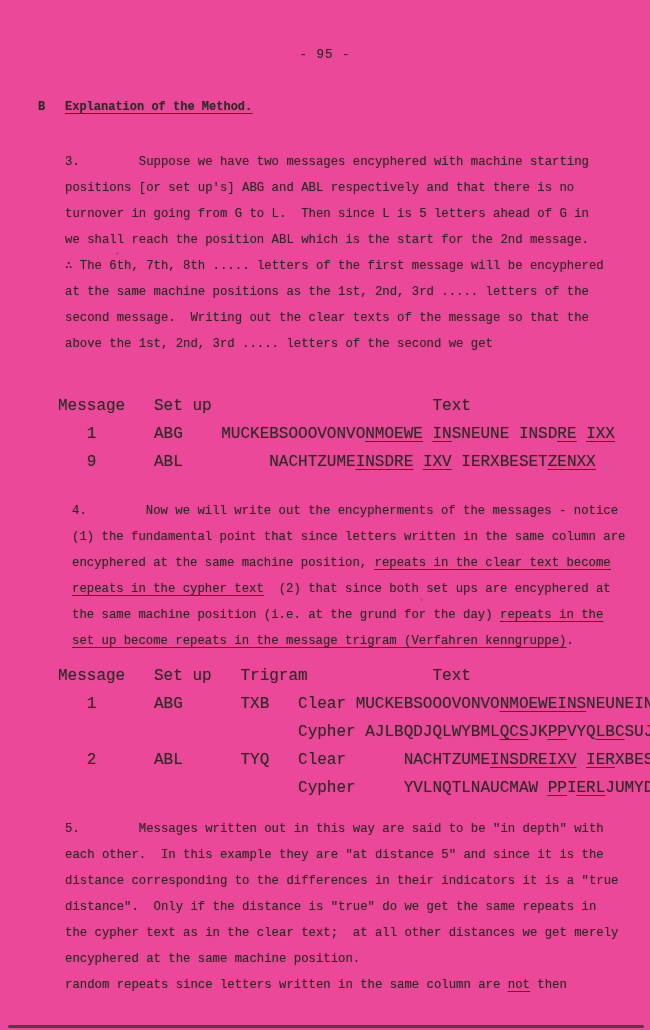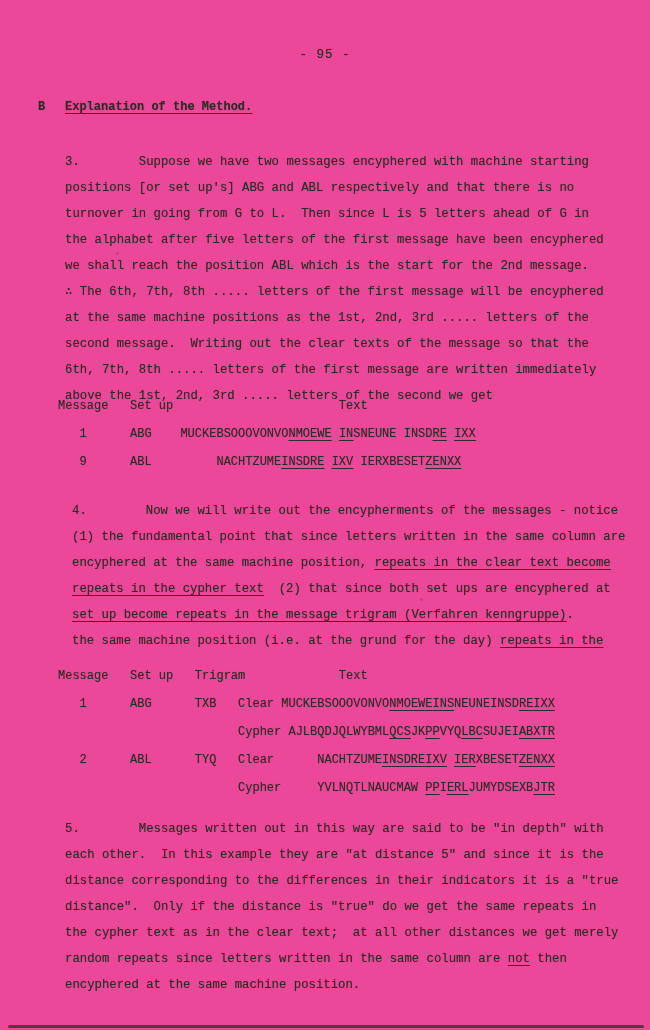--- a/index.html
+++ b/index.html
@@ -26,21 +26,21 @@
   .heading-row .ht{ text-decoration:underline; text-underline-offset:3px; font-weight:bold; }
   .para{
     position:absolute; left:65px; right:20px;
     font-size:12.3px; line-height:26px;
   }
   .p3{ top:126px;margin-top:23px; }
   .p4{ top:498px;margin-left:7px; }
   .p5{ top:816px; }
   .msg-table{
     position:absolute; left:58px; right:10px;
-    font-size:12px; line-height:28px;
+    font-size:16px; line-height:28px;
   }
   .t1{ top:392px; }
   .t2{ top:662px; }
   .scan-edge{
     position:absolute; left:8px; right:6px; bottom:2px;
     height:3px; background:#3a3834; border-radius:2px;
     opacity:.85;
   }
   .scan-speck{ position:absolute; background:rgba(60,58,54,.25); border-radius:50%; }
 </style>
@@ -52,59 +52,57 @@
   <div class="page-number">- 95 -</div>
 
   <div class="heading-row">
     <span class="sec">B</span><span class="ht">Explanation of the Method.</span>
   </div>
 
   <div class="para p3">
       <div class="tl"><span>3.        Suppose we have two messages encyphered with machine starting</span></div>
       <div class="tl"><span>positions [or set up's] ABG and ABL respectively and that there is no</span></div>
       <div class="tl"><span>turnover in going from G to L.  Then since L is 5 letters ahead of G in</span></div>
-      <div class="tl"><span>the alphabet after five letters of the first message have been encyphered</span></div>
       <div class="tl"><span>we shall reach the position ABL which is the start for the 2nd message.</span></div>
       <div class="tl"><span>∴ The 6th, 7th, 8th ..... letters of the first message will be encyphered</span></div>
       <div class="tl"><span>at the same machine positions as the 1st, 2nd, 3rd ..... letters of the</span></div>
       <div class="tl"><span>second message.  Writing out the clear texts of the message so that the</span></div>
-      <div class="tl"><span>6th, 7th, 8th ..... letters of the first message are written immediately</span></div>
       <div class="tl"><span>above the 1st, 2nd, 3rd ..... letters of the second we get</span></div>
     </div>
 
   <div class="msg-table t1">
       <div class="tl"><span>Message   Set up                       Text</span></div>
       <div class="tl"><span>   1      ABG    </span><span>MUCKEBSOOOVONVO</span><span class="u">NMOEWE</span><span> </span><span class="u">IN</span><span>SNEUNE </span><span>INSD</span><span class="u">RE</span><span> </span><span class="u">IXX</span></div>
       <div class="tl"><span>   9      ABL         </span><span>NACHTZUME</span><span class="u">INSDRE</span><span> </span><span class="u">IXV</span><span> IERXBESET</span><span class="u">ZENXX</span></div>
     </div>
 
   <div class="para p4">
       <div class="tl"><span>4.        Now we will write out the encypherments of the messages - notice</span></div>
       <div class="tl"><span>(1) the fundamental point that since letters written in the same column are</span></div>
       <div class="tl"><span>encyphered at the same machine position, </span><span class="u">repeats in the clear text become</span></div>
       <div class="tl"><span class="u">repeats in the cypher text</span><span>  (2) that since both set ups are encyphered at</span></div>
+      <div class="tl"><span>the same machine position (i.e. at the grund for the day) </span><span class="u">repeats in the</span></div>
       <div class="tl"><span class="u">set up become repeats in the message trigram (Verfahren kenngruppe)</span><span>.</span></div>
-      <div class="tl"><span>the same machine position (i.e. at the grund for the day) </span><span class="u">repeats in the</span></div>
     </div>
 
   <div class="msg-table t2">
       <div class="tl"><span>Message   Set up   Trigram             Text</span></div>
       <div class="tl"><span>   1      ABG      TXB   Clear </span><span>MUCKEBSOOOVONVO</span><span class="u">NMOEWE</span><span class="u">INS</span><span>NEUNE</span><span>INSD</span><span class="u">RE</span><span class="u">IXX</span></div>
       <div class="tl"><span>                         Cypher </span><span>AJLBQDJQLWYBML</span><span class="u">QCS</span><span>JK</span><span class="u">PP</span><span>VYQ</span><span class="u">LBC</span><span>SUJEI</span><span class="u">ABXTR</span></div>
       <div class="tl"><span>   2      ABL      TYQ   Clear      </span><span>NACHTZUME</span><span class="u">INSDRE</span><span class="u">IXV</span><span> </span><span class="u">IER</span><span>XBESET</span><span class="u">ZENXX</span></div>
       <div class="tl"><span>                         Cypher     </span><span>YVLNQTLNAUCMAW </span><span class="u">PP</span><span>I</span><span class="u">ERL</span><span>JUMYDSEXB</span><span class="u">JTR</span></div>
     </div>
 
   <div class="para p5">
       <div class="tl"><span>5.        Messages written out in this way are said to be "in depth" with</span></div>
       <div class="tl"><span>each other.  In this example they are "at distance 5" and since it is the</span></div>
       <div class="tl"><span>distance corresponding to the differences in their indicators it is a "true</span></div>
       <div class="tl"><span>distance".  Only if the distance is "true" do we get the same repeats in</span></div>
       <div class="tl"><span>the cypher text as in the clear text;  at all other distances we get merely</span></div>
+      <div class="tl"><span>encyphered at the same machine position.</span></div>
       <div class="tl"><span>random repeats since letters written in the same column are </span><span class="u">not</span><span> then</span></div>
-      <div class="tl"><span>encyphered at the same machine position.</span></div>
     </div>
 
   <div class="scan-edge"></div>
   <div class="scan-speck" style="left:116px;top:252px;width:3px;height:3px;"></div>
   <div class="scan-speck" style="left:420px;top:598px;width:3px;height:3px;"></div>
 
 </div>
 
 </body></html>

